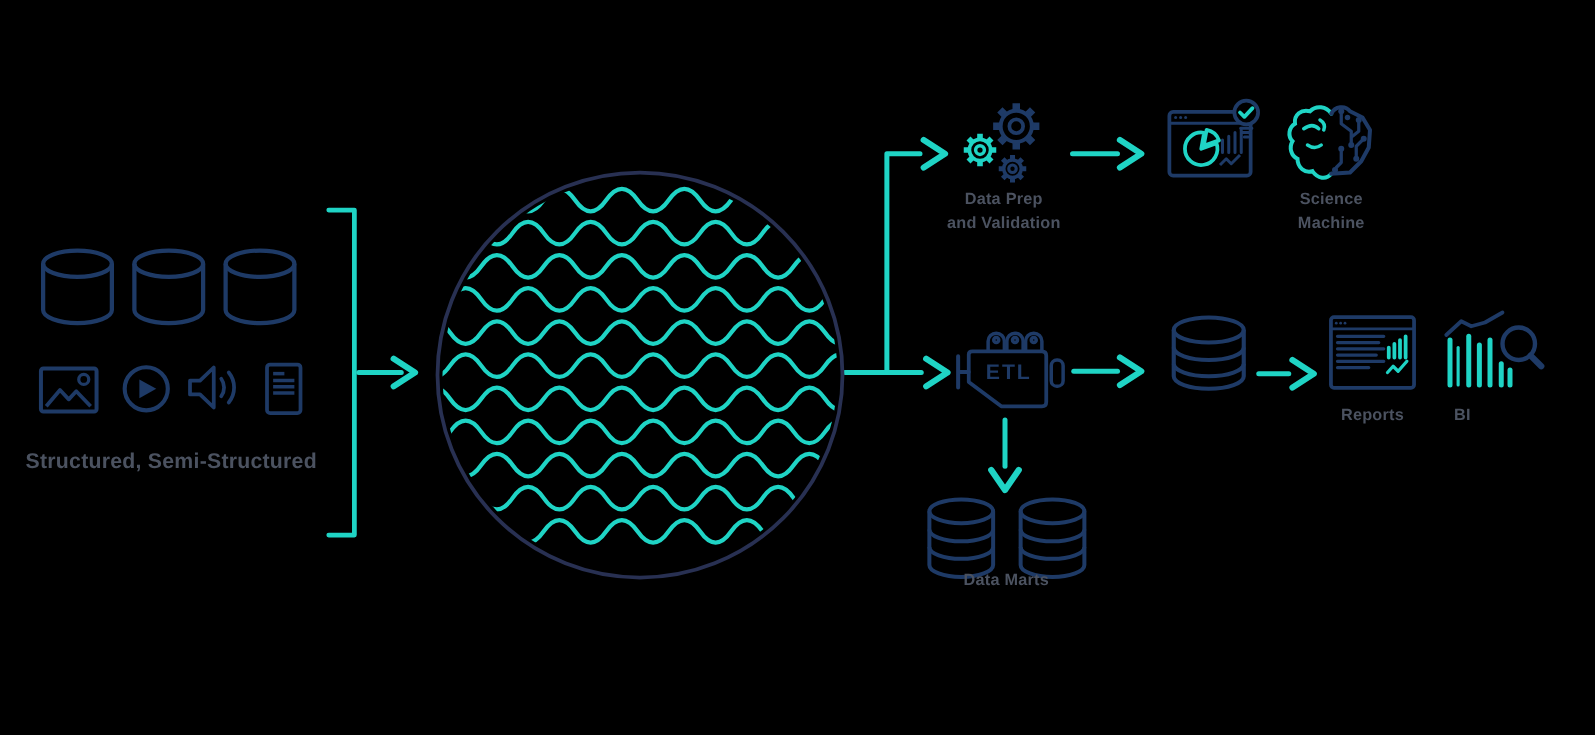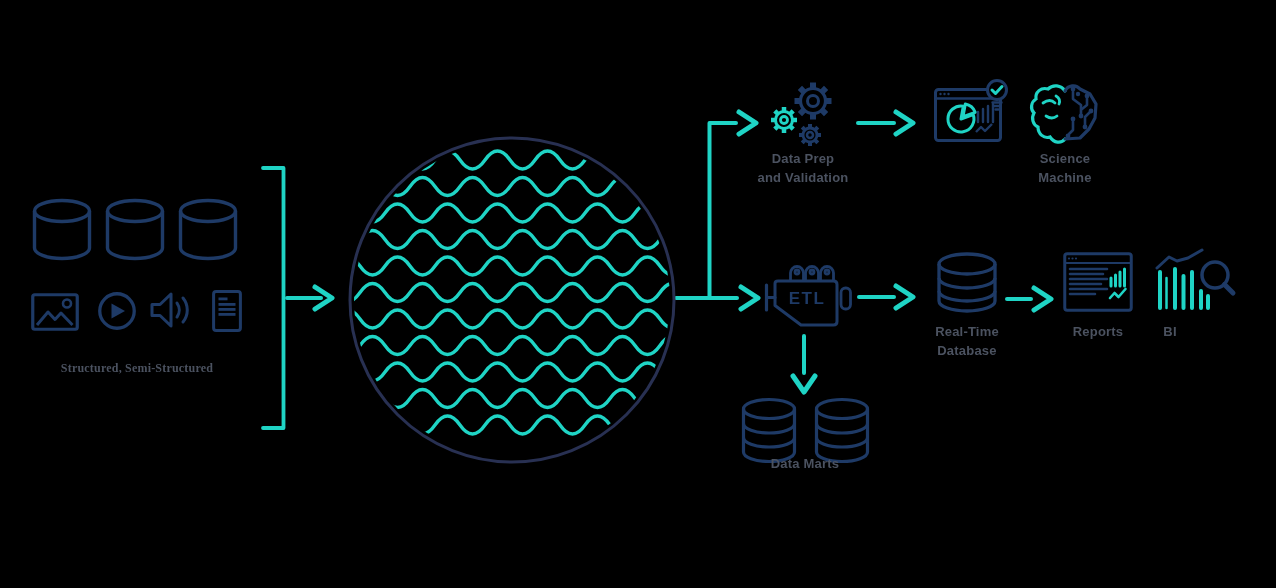--- a/index.html
+++ b/index.html
@@ -13,21 +13,21 @@
   #canvas{
     position:relative;width:1276px;height:588px;background:var(--background);
     font-family:"Liberation Sans",sans-serif;overflow:hidden;
   }
   .abs{position:absolute;}
   svg{display:block;overflow:visible;}
   .label{
     position:absolute;color:var(--label-gray);font-weight:bold;
     text-align:center;font-size:13px;line-height:19px;letter-spacing:.2px;
   }
-  .label.big{font-size:12px;line-height:23px;font-family:Liberation Serif, serif;}
+  .label.big{font-size:17px;line-height:23px;}
   .label span{display:block;}
   
   .sN{stroke:var(--navy);fill:none;}
   .sD{stroke:var(--navy-dark);fill:none;}
   .sT{stroke:var(--teal);fill:none;}
   .fN{fill:var(--navy);stroke:none;}
   .tN{fill:var(--navy);}
   .wave-g path, .wave-g use{stroke:var(--teal);stroke-width:3.4;fill:none;stroke-linecap:round;}
   .conn{stroke:var(--teal);stroke-width:4;fill:none;stroke-linecap:round;stroke-linejoin:round;}
   .chev{stroke:var(--teal);stroke-width:5;fill:none;stroke-linecap:round;stroke-linejoin:round;}
@@ -212,24 +212,20 @@
     <rect class="sN" style="stroke-width:2.8" x="83" y="36" width="9.5" height="21" rx="4.5"></rect>
     <text class="tN" x="49" y="51.5" text-anchor="middle" font-family="Liberation Sans, sans-serif" font-size="17" font-weight="bold" letter-spacing="1.5">ETL</text>
   </svg>
 
   <svg class="abs" style="left:936px;top:251px" width="62" height="64" viewBox="0 0 62 64">
     <ellipse class="sN" style="stroke-width:3.3" cx="31" cy="13" rx="28" ry="10"></ellipse>
     <path class="sN" style="stroke-width:3.3" d="M3,13 V50 A28,10 0 0 0 59,50 V13"></path>
     <path class="sN" style="stroke-width:3.3" d="M3,27 A28,10 0 0 0 59,27"></path>
     <path class="sN" style="stroke-width:3.3" d="M3,40 A28,10 0 0 0 59,40"></path>
   </svg>
-  <div class="label" style="left:907px;top:322px;width:120px">
-    <span>Real-Time</span>
-    <span>Database</span>
-  </div>
 
   <svg class="abs" style="left:1063px;top:252px" width="70" height="60" viewBox="0 0 70 60">
     <rect class="sN" style="stroke-width:3" x="1.75" y="1.75" width="66.5" height="56.5" rx="2.5"></rect>
     <path class="sN" style="stroke-width:2.2" d="M1.75,11 H68.25"></path>
     <circle class="fN" cx="6" cy="6.5" r="1.1"></circle>
       <circle class="fN" cx="9.5" cy="6.5" r="1.1"></circle>
       <circle class="fN" cx="13" cy="6.5" r="1.1"></circle>
     <g class="sN" style="stroke-width:2.6;stroke-linecap:round">
       <path d="M7,17 H44 M7,22 H40 M7,27 H44 M7,32 H38 M7,37 H44 M7,42 H32"></path>
     </g>

